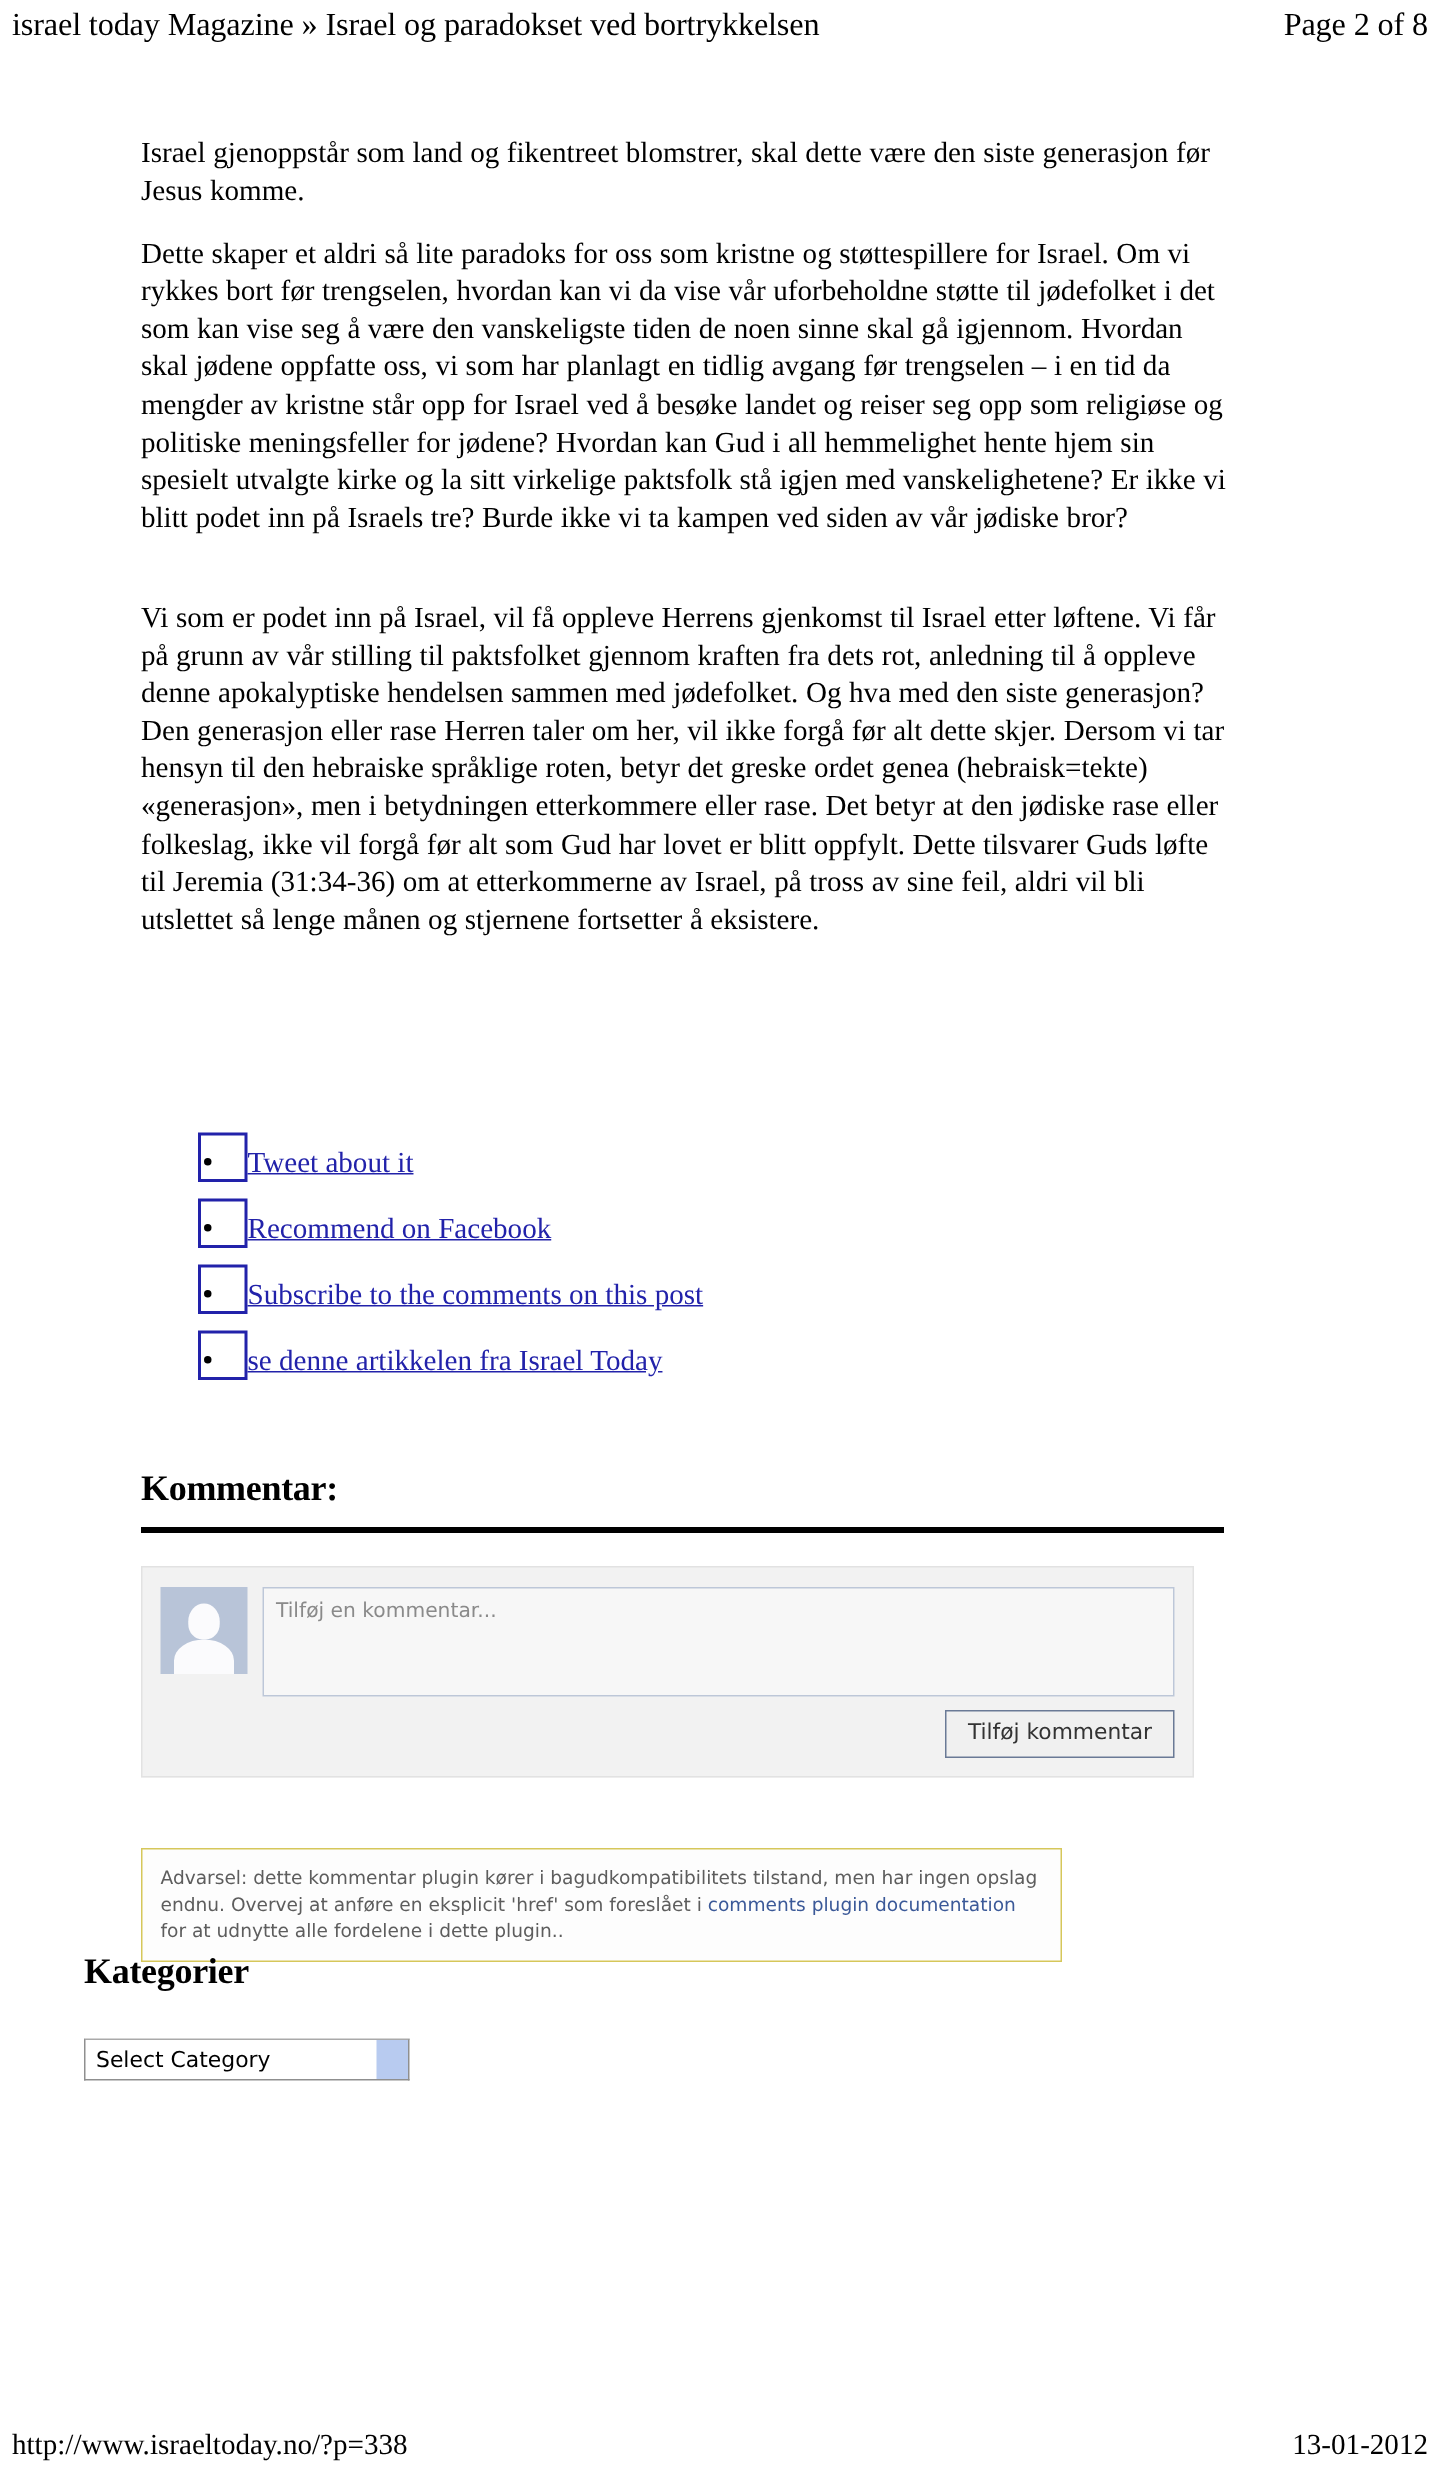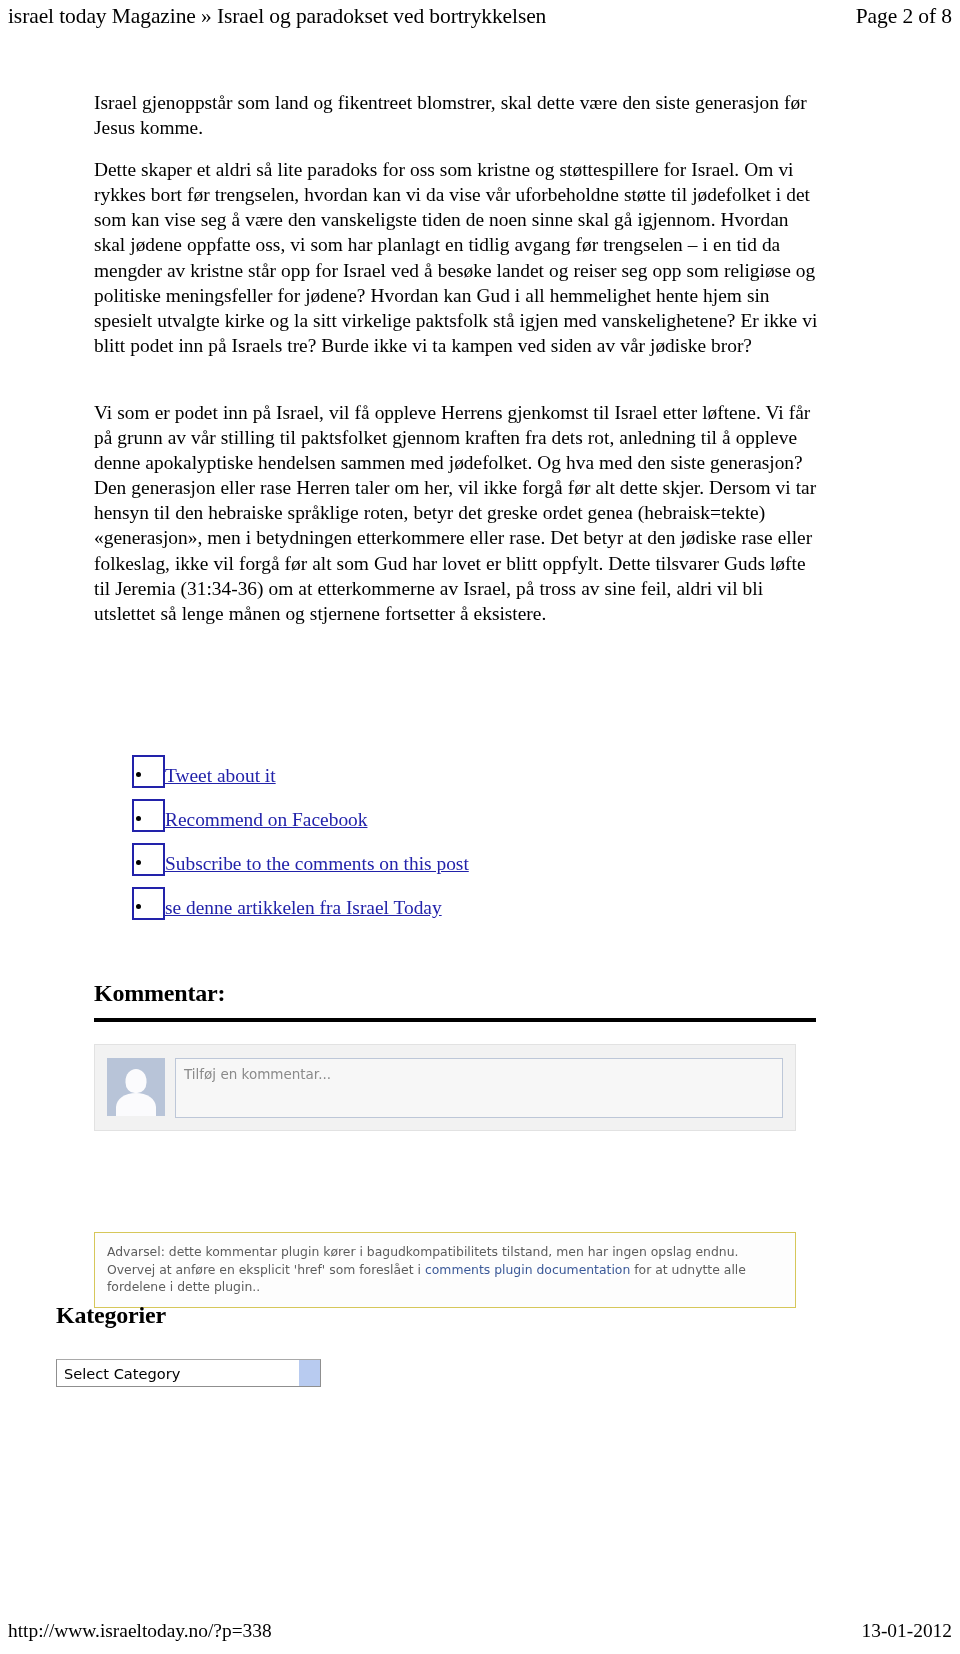--- a/index.html
+++ b/index.html
@@ -154,21 +154,21 @@
     bottom: -5px;
     transform: translateX(-50%);
     width: 40px;
     height: 28px;
     background: #fbfbfd;
     border-radius: 50% 50% 0 0;
   }
   .fb-textarea {
     flex: 1 1 auto;
     margin-left: 10px;
-    height: 60px;
+    height: 73px;
     background: #f7f7f7;
     border: 1px solid #bdc7d8;
     box-sizing: border-box;
     padding: 7px 8px;
     font-family: "DejaVu Sans", "Liberation Sans", sans-serif;
     font-size: 13.5px;
     color: #8a8a8a;
     line-height: 16px;
   }
   .fb-button-row {
@@ -182,21 +182,21 @@
     color: #333333;
     background: #f0f0f0;
     border: 1px solid #6a7a96;
     padding: 6px 14px 7px 14px;
     line-height: 17px;
   }
   .fb-warning {
     position: absolute;
     left: 94px;
     top: 1232px;
-    width: 702px;
+    width: 614px;
     box-sizing: border-box;
     background: #fdfdfd;
     border: 1px solid #d6c75a;
     padding: 10px 12px 11px 12px;
     font-family: "DejaVu Sans", "Liberation Sans", sans-serif;
     font-size: 12.4px;
     line-height: 17.5px;
     color: #5d5d5d;
   }
   .fb-warning a {
@@ -210,21 +210,21 @@
     left: 56px;
     top: 1302px;
     font-size: 24px;
     font-weight: bold;
     letter-spacing: -0.2px;
   }
   .category-select {
     position: absolute;
     left: 56px;
     top: 1359px;
-    width: 265px;
+    width: 217px;
     height: 28px;
     box-sizing: border-box;
     border: 1px solid #8f8f8f;
     border-top-color: #a9a9a9;
     background: #ffffff;
     display: flex;
     align-items: center;
     font-family: "DejaVu Sans", "Liberation Sans", sans-serif;
     font-size: 14.6px;
     color: #000000;
@@ -294,20 +294,23 @@
 <div class="kommentar-rule"></div>
 
 <div class="fb-widget">
   <div class="fb-row">
     <div class="fb-avatar">
       <div class="head"></div>
       <div class="body"></div>
     </div>
     <div class="fb-textarea">Tilføj en kommentar...</div>
   </div>
+  <div class="fb-button-row">
+    <div class="fb-button">Tilføj kommentar</div>
+  </div>
 </div>
 
 <div class="fb-warning">
   <span>Advarsel: dette kommentar plugin kører i bagudkompatibilitets tilstand, men har ingen opslag endnu. Overvej at anføre en eksplicit 'href' som foreslået i </span><a href="#">comments plugin documentation</a><span> for at udnytte alle fordelene i dette plugin..</span>
 </div>
 
 <div class="kategorier-heading">Kategorier</div>
 <div class="category-select">
   <span class="sel-label">Select Category</span>
   <span class="sel-arrow"></span>

